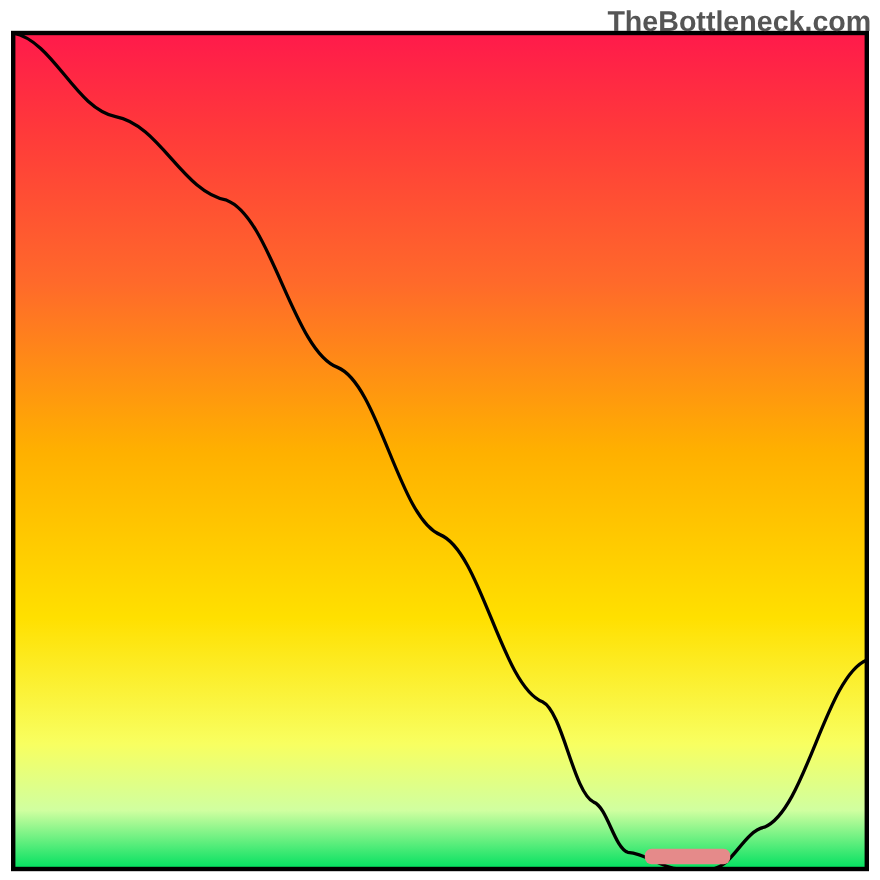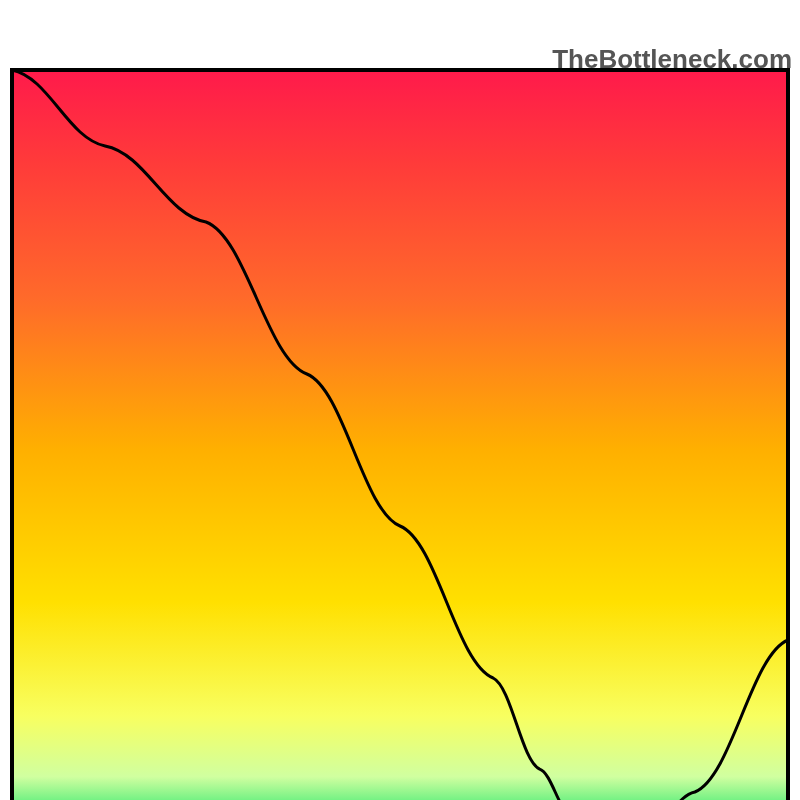--- a/index.html
+++ b/index.html
@@ -7,21 +7,20 @@
     padding: 0;
     width: 800px;
     height: 800px;
     overflow: hidden;
     background: #fff;
     font-family: Arial, Helvetica, sans-serif;
   }
   .frame {
     position: absolute;
     inset: 0;
-    margin-top: 40px;
   }
   .watermark {
     position: absolute;
     top: 4px;
     right: 8px;
     font-size: 26px;
     font-weight: 600;
     color: #555;
     user-select: none;
   }

